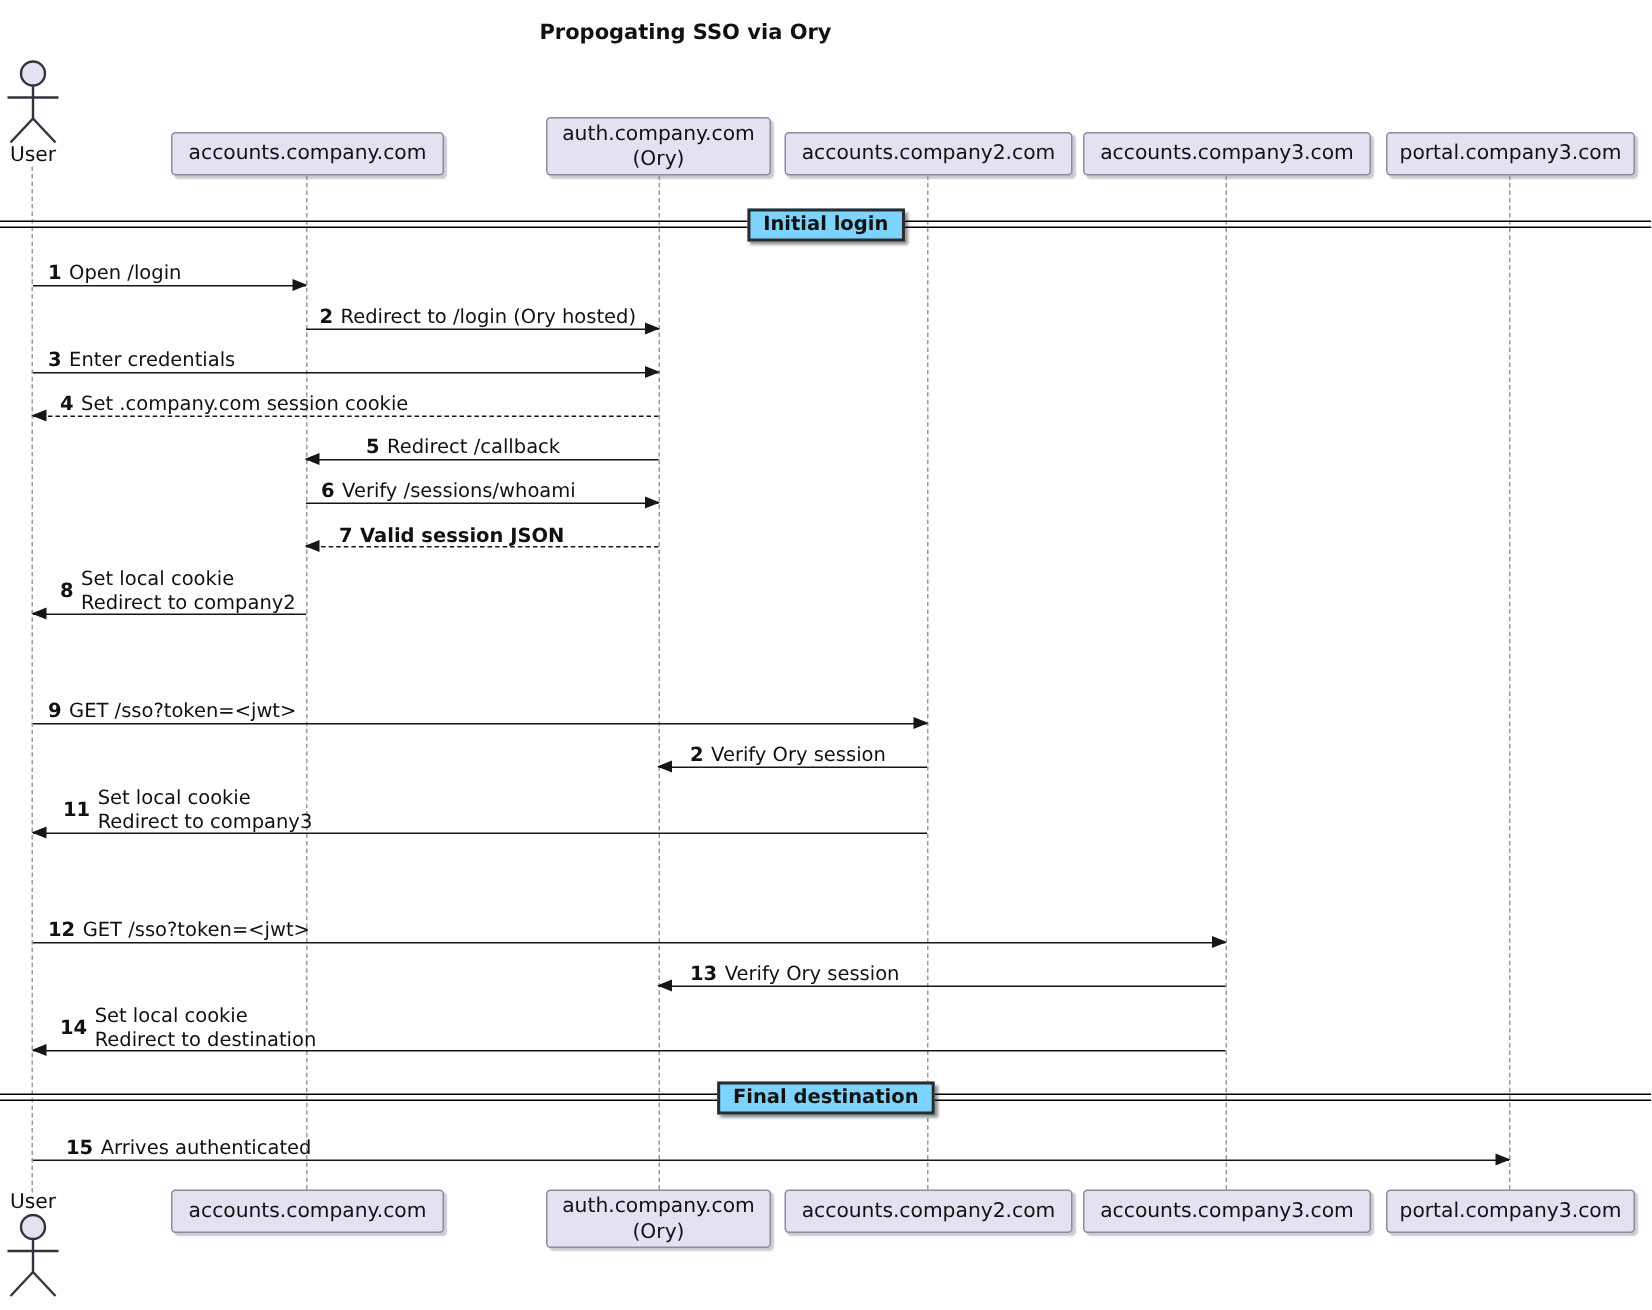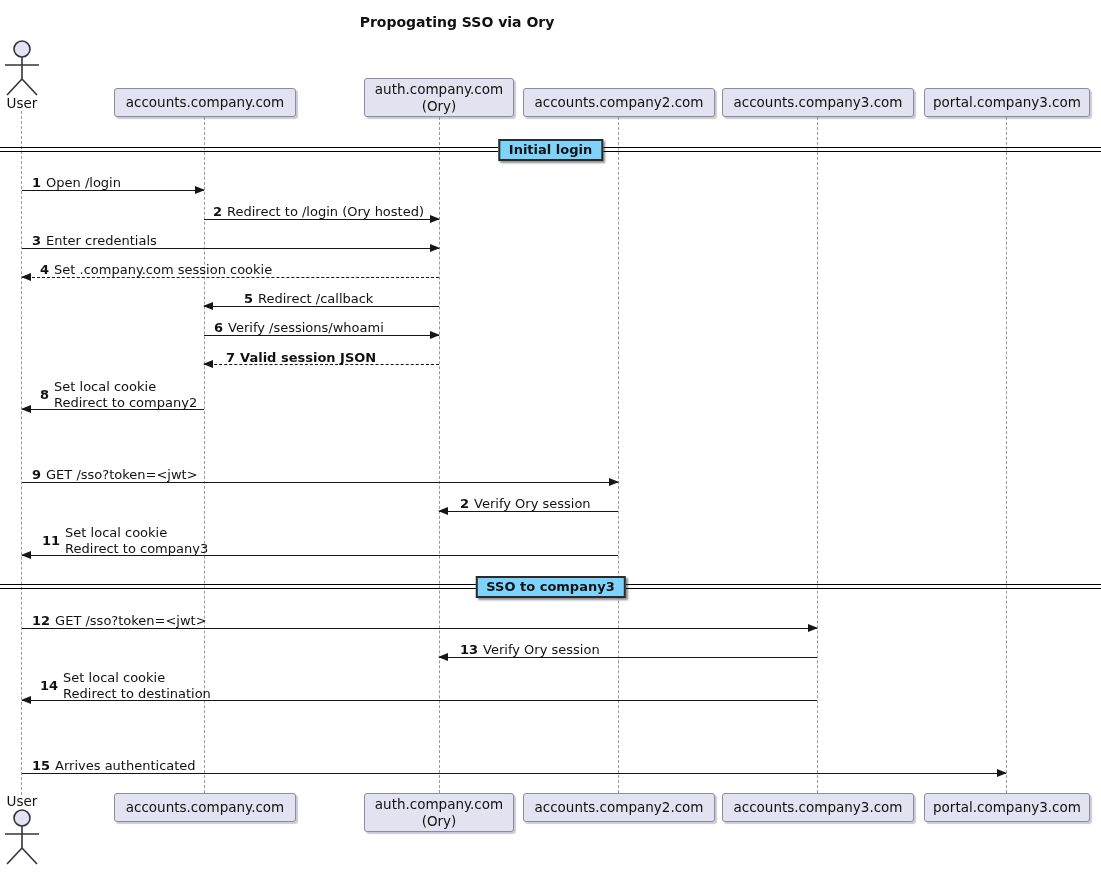--- a/index.html
+++ b/index.html
@@ -108,40 +108,40 @@
   <div class="mlabel" style="left:460px;top:496px;"><b>2</b><span>Verify Ory session</span></div>
   <div class="arrow l" style="left:439px;top:511px;width:179px;"></div>
 
   <div class="mlabel two" style="left:42px;top:525px;">
       <b>11</b>
       <span class="text">Set local cookie
 Redirect to company3</span>
     </div>
   <div class="arrow l" style="left:22px;top:555px;width:596px;"></div>
 
-  <div class="divider" style="top:576px;">
-    <div class="dline"></div>
-    <div class="dlabel">SSO to company3</div>
-  </div>
 
   <div class="mlabel" style="left:32px;top:613px;text-align:right;"><b>12</b><span>GET /sso?token=&lt;jwt&gt;</span></div>
   <div class="arrow r" style="left:22px;top:628px;width:795px;"></div>
 
   <div class="mlabel" style="left:460px;top:642px;"><b>13</b><span>Verify Ory session</span></div>
   <div class="arrow l" style="left:439px;top:657px;width:378px;"></div>
 
   <div class="mlabel two" style="left:40px;top:670px;">
       <b>14</b>
       <span class="text">Set local cookie
 Redirect to destination</span>
     </div>
   <div class="arrow l" style="left:22px;top:700px;width:795px;"></div>
 
+  <div class="divider" style="top:721px;">
+    <div class="dline"></div>
+    <div class="dlabel">Final destination</div>
+  </div>
 
-  <div class="mlabel" style="left:32px;top:758px;"><b>15</b><span>Arrives authenticated</span></div>
+  <div class="mlabel" style="left:44px;top:758px;"><b>15</b><span>Arrives authenticated</span></div>
   <div class="arrow r" style="left:22px;top:773px;width:984px;"></div>
 
   <div class="pbox" style="left:114px;top:793px;width:180px;height:27px;">accounts.company.com</div>
   <div class="pbox" style="left:364px;top:793px;width:148px;height:37px;">auth.company.com
 (Ory)</div>
   <div class="pbox" style="left:523px;top:793px;width:190px;height:27px;">accounts.company2.com</div>
   <div class="pbox" style="left:722px;top:793px;width:190px;height:27px;">accounts.company3.com</div>
   <div class="pbox" style="left:924px;top:793px;width:164px;height:27px;">portal.company3.com</div>
 
   <div class="actor-label" style="left:-8px;top:793px;">User</div>

